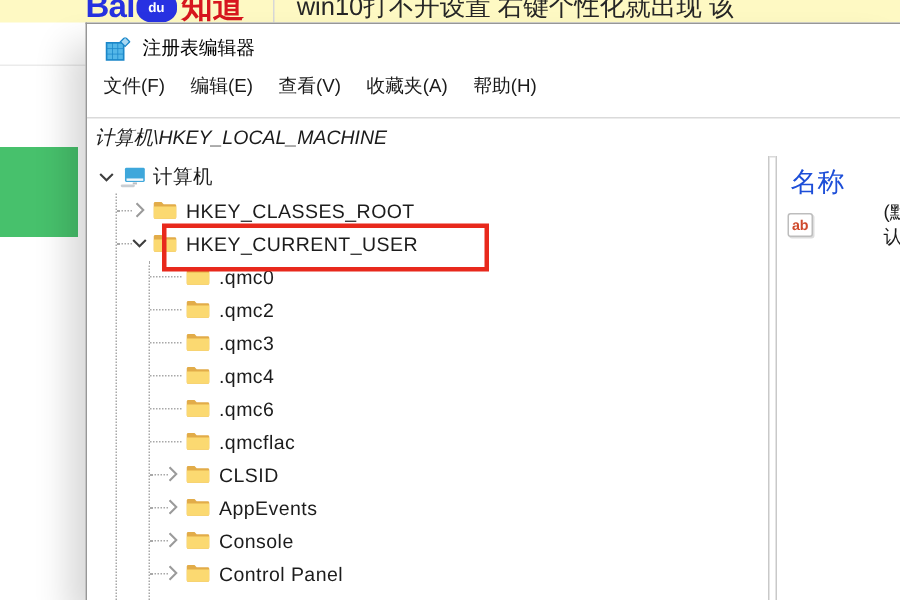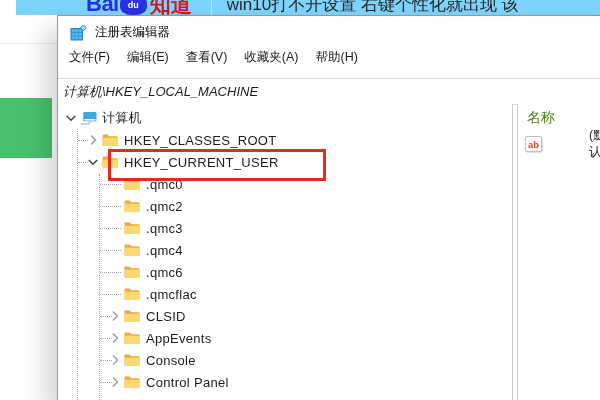--- a/index.html
+++ b/index.html
@@ -3,21 +3,21 @@
 <meta charset="utf-8">
 <style>
   html,body{margin:0;padding:0;}
   body{
     width:600px;height:400px;position:relative;overflow:hidden;
     background:#ffffff;
     font-family:"Liberation Sans","DejaVu Sans",sans-serif;
     -webkit-font-smoothing:antialiased;
   }
   
-  .site-header{position:absolute;top:0;left:16px;right:0;height:15px;overflow:hidden;background:#7dd3fc;padding-left:13px;}
+  .site-header{position:absolute;top:0;left:0;right:0;height:15px;overflow:hidden;background:#fef9c3;}
   .site-header-inner{display:flex;align-items:flex-end;height:26px;margin-top:-11px;padding-left:57px;white-space:nowrap;}
   .logo-bai{font-weight:700;font-size:22px;color:#2632e0;letter-spacing:-0.5px;line-height:1;}
   .logo-paw{width:27px;height:21px;background:#2832e2;border-radius:46% 46% 42% 42%;color:#fff;
     display:flex;align-items:center;justify-content:center;font-size:9px;font-weight:700;margin:0 2px 0 1px;}
   .logo-zhidao{font-weight:700;font-size:21px;color:#d7161e;line-height:1;margin-left:1px;}
   .header-sep{width:1px;height:19px;background:#d7d7d7;margin:0 15px 0 19px;}
   .question-title{font-size:17px;color:#262626;line-height:1.15;}
   .hairline{position:absolute;top:43px;left:0;width:60px;height:1px;background:#ebebeb;}
   .green-box{position:absolute;left:0;top:98px;width:52px;height:60px;background:#47c16c;}
 
@@ -49,21 +49,21 @@
   .exp-slot{width:19px;height:18px;flex:none;display:flex;align-items:center;justify-content:center;z-index:1;background:transparent;}
   .lvl2.leaf .exp-slot{background:transparent;}
   .tree-icon{width:17px;flex:none;display:flex;align-items:center;z-index:1;}
   .tree-label{margin-left:5px;letter-spacing:0.3px;}
   .guide{position:absolute;bottom:0;width:1px;border-left:1px dotted #a8a8a8;}
   .g1{left:19px;top:25px;}
   .g2{left:41px;top:70px;}
   .red-box{position:absolute;left:50px;top:45px;width:212px;height:26px;border:3px solid #e8291c;z-index:5;pointer-events:none;}
 
   
-  .list-header{font-size:14px;color:#4d7c0f;padding:5px 0 7px 9px;cursor:default;}
+  .list-header{font-size:18px;color:#1d4ed8;padding:5px 0 7px 9px;cursor:default;}
   .list-row{display:flex;align-items:center;height:20px;font-size:12.5px;color:#1c1c1c;padding-left:7px;cursor:default;gap:42px;}
   .ab-icon{width:15px;height:14px;flex:none;border:1px solid #bdbdbd;border-radius:2px;background:#fff;
     color:#cf4a2d;font-weight:700;font-size:9.5px;display:inline-flex;align-items:center;justify-content:center;
     margin-right:5px;box-shadow:1px 1px 0 #dddddd;}
 </style>
 </head>
 <body>
 
 <div class="site-header">
   <div class="site-header-inner">

